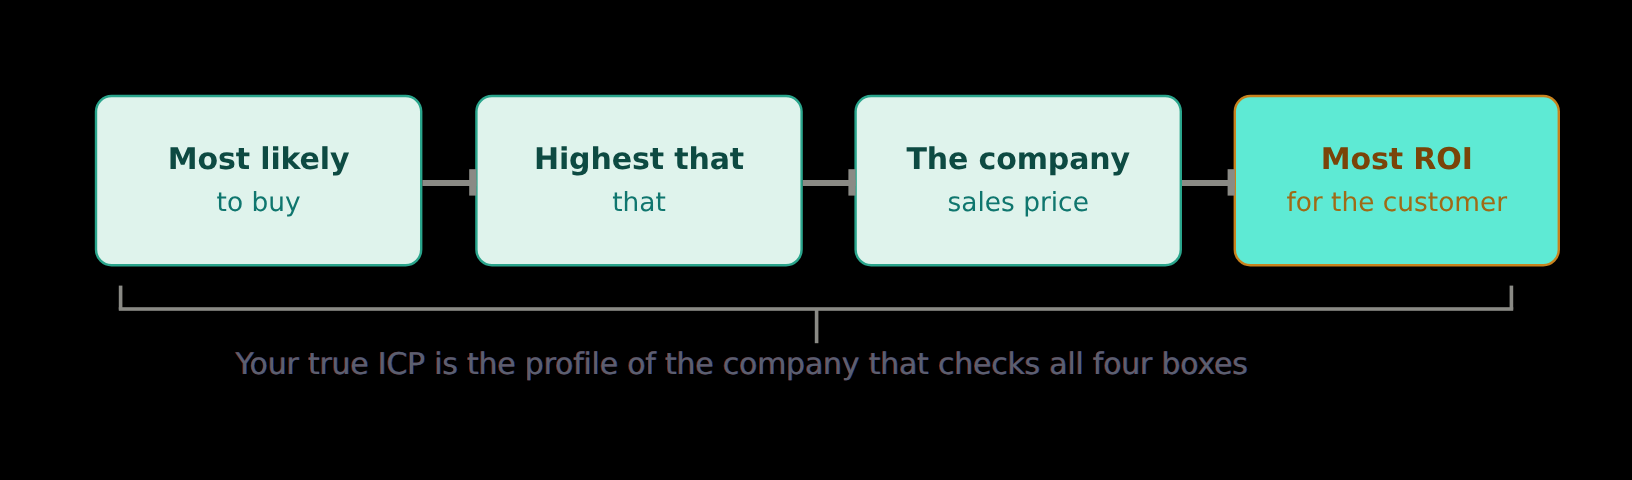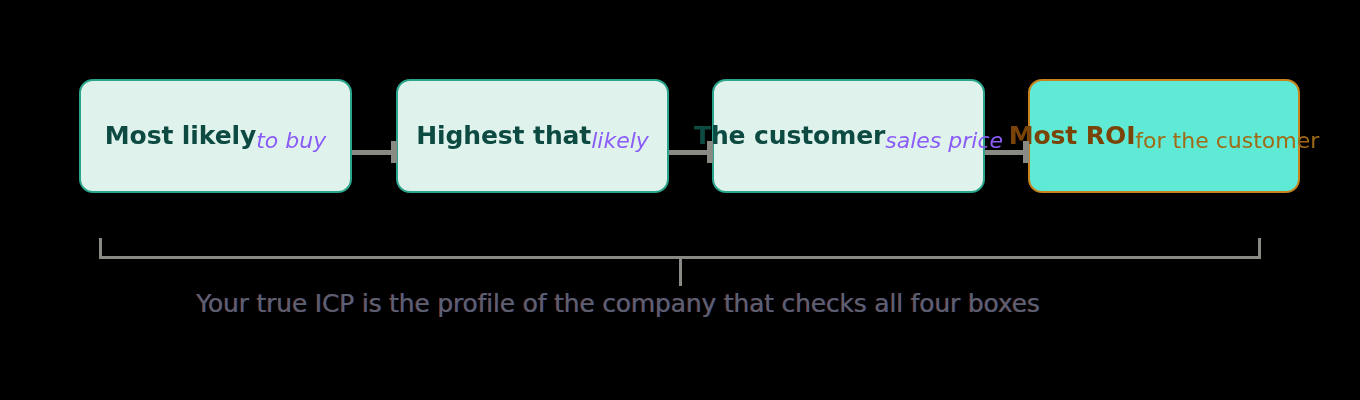--- a/index.html
+++ b/index.html
@@ -21,26 +21,27 @@
     left: 0; top: 0;
     width: 1360px;
     height: 400px;
     background: #000000;
   }
 
   
   .node {
     position: absolute;
     top: 79px;
-    height: 114px;
+    height: 143px;
     box-sizing: border-box;
     border-radius: 14px;
     border-style: solid;
     border-width: 2px;
     display: flex;
+    flex-direction: column;
     align-items: center;
     justify-content: center;
     text-align: center;
     padding: 0 10px;
   }
   .node .title {
     font-size: 25px;
     font-weight: bold;
     line-height: 1.12;
     letter-spacing: -0.1px;
@@ -52,21 +53,21 @@
     line-height: 1.12;
     margin-top: 11px;
     white-space: nowrap;
   }
 
   .node.teal {
     background: #dff3ec;
     border-color: #2aa58c;
   }
   .node.teal .title    { color: #0d4a42; }
-  .node.teal .subtitle { color: #8b5cf6; font-style: italic; }
+  .node.teal .subtitle { color: #0f766e; }
 
   .node.cream {
     background: #5eead4;
     border-color: #c8821e;
   }
   .node.cream .title    { color: #7a4409; }
   .node.cream .subtitle { color: #a06a16; }
 
   #node-0 { left: 79px;   width: 273px; }
   #node-1 { left: 396px;  width: 273px; }
@@ -147,25 +148,25 @@
 
 <div id="canvas">
 
   <div class="node teal" id="node-0">
     <div class="title">Most likely</div>
     <div class="subtitle">to buy</div>
   </div>
 
   <div class="node teal" id="node-1">
     <div class="title">Highest that</div>
-    <div class="subtitle">likely</div>
+    <div class="subtitle">that</div>
   </div>
 
   <div class="node teal" id="node-2">
-    <div class="title">The customer</div>
+    <div class="title">The company</div>
     <div class="subtitle">sales price</div>
   </div>
 
   <div class="node cream" id="node-3">
     <div class="title">Most ROI</div>
     <div class="subtitle">for the customer</div>
   </div>
 
   <div class="connector" id="conn-0">
     <div class="shaft"></div>

